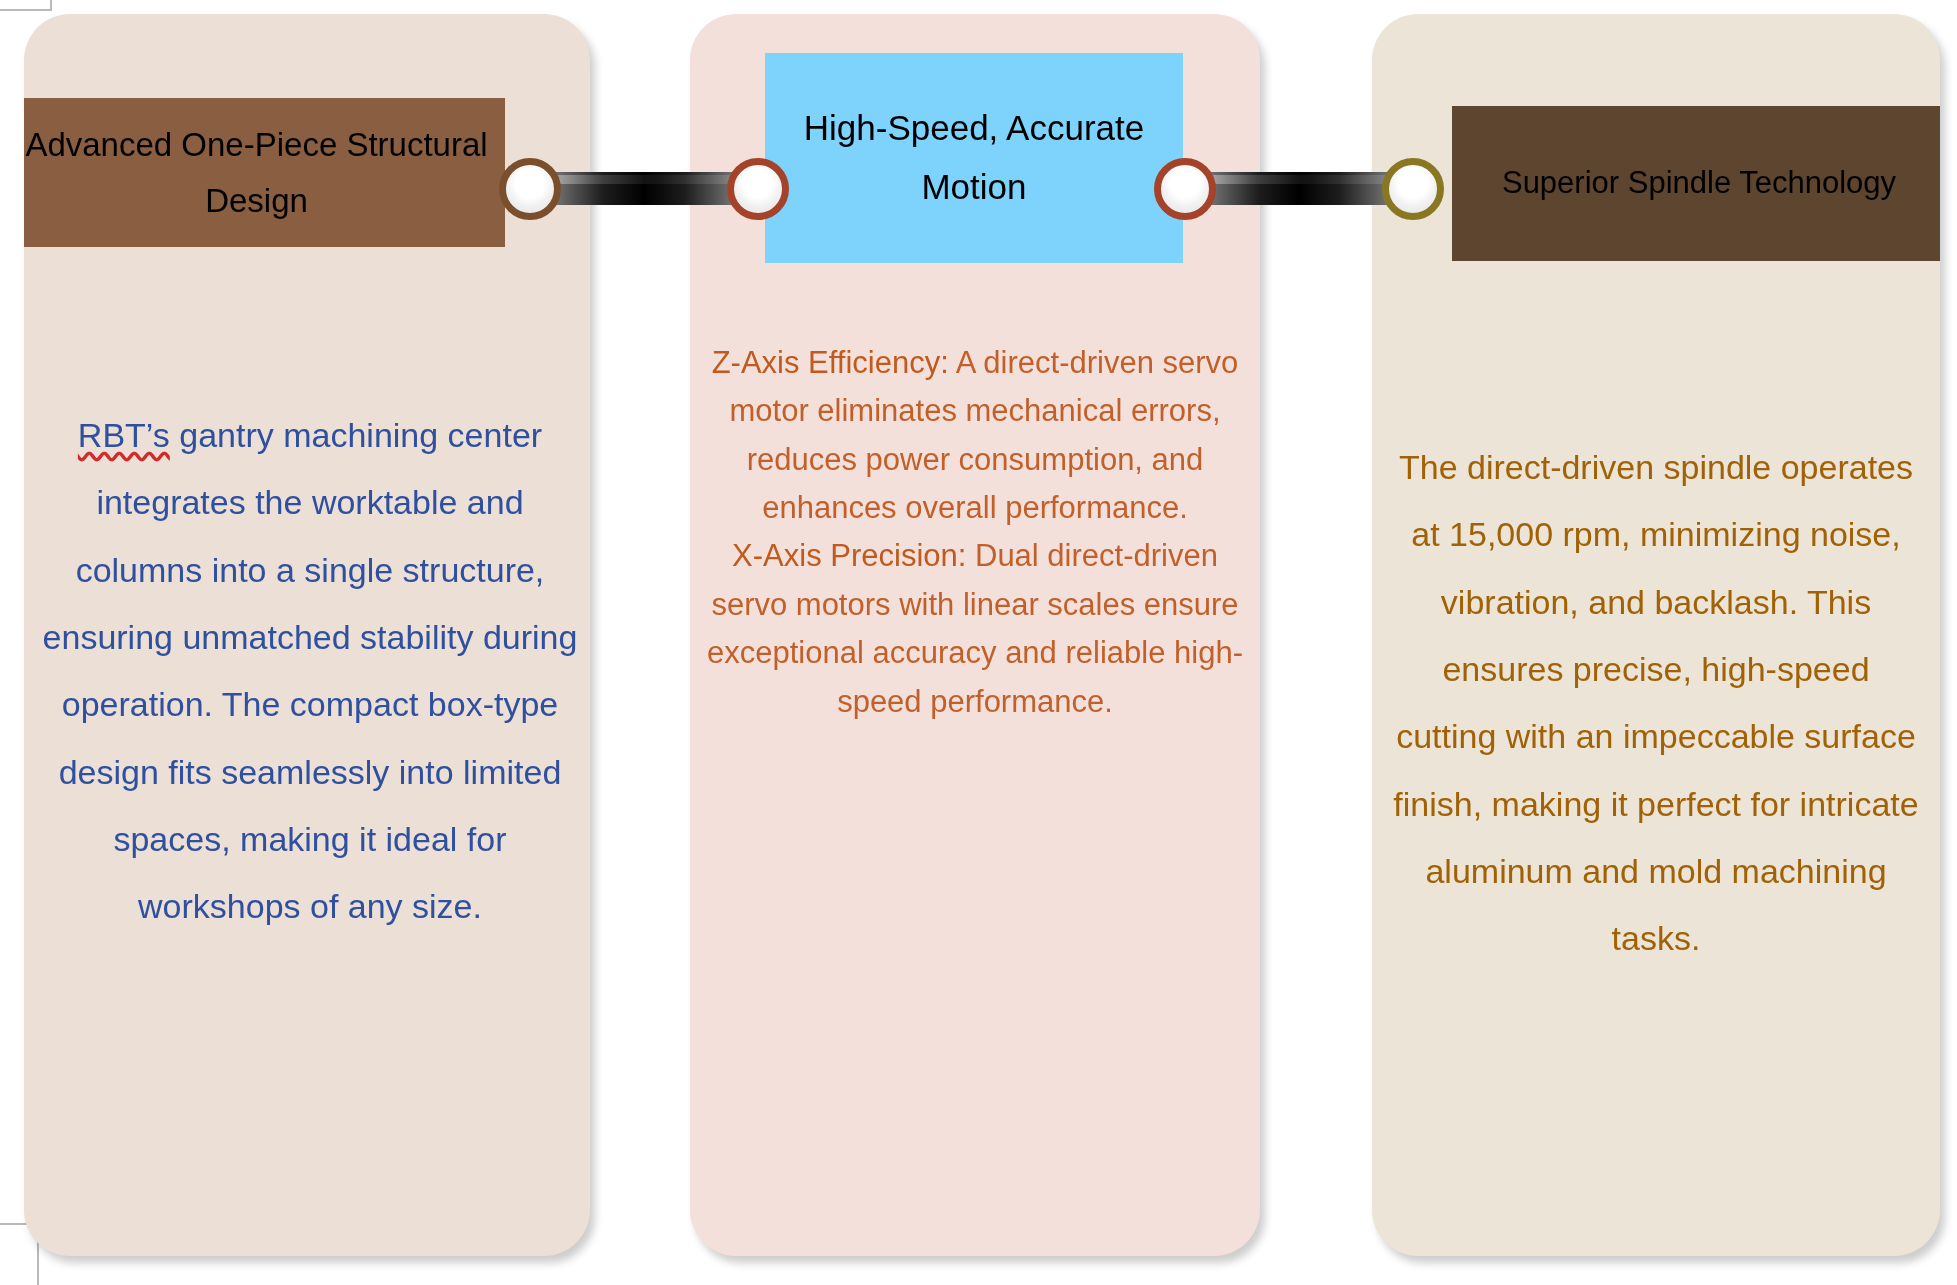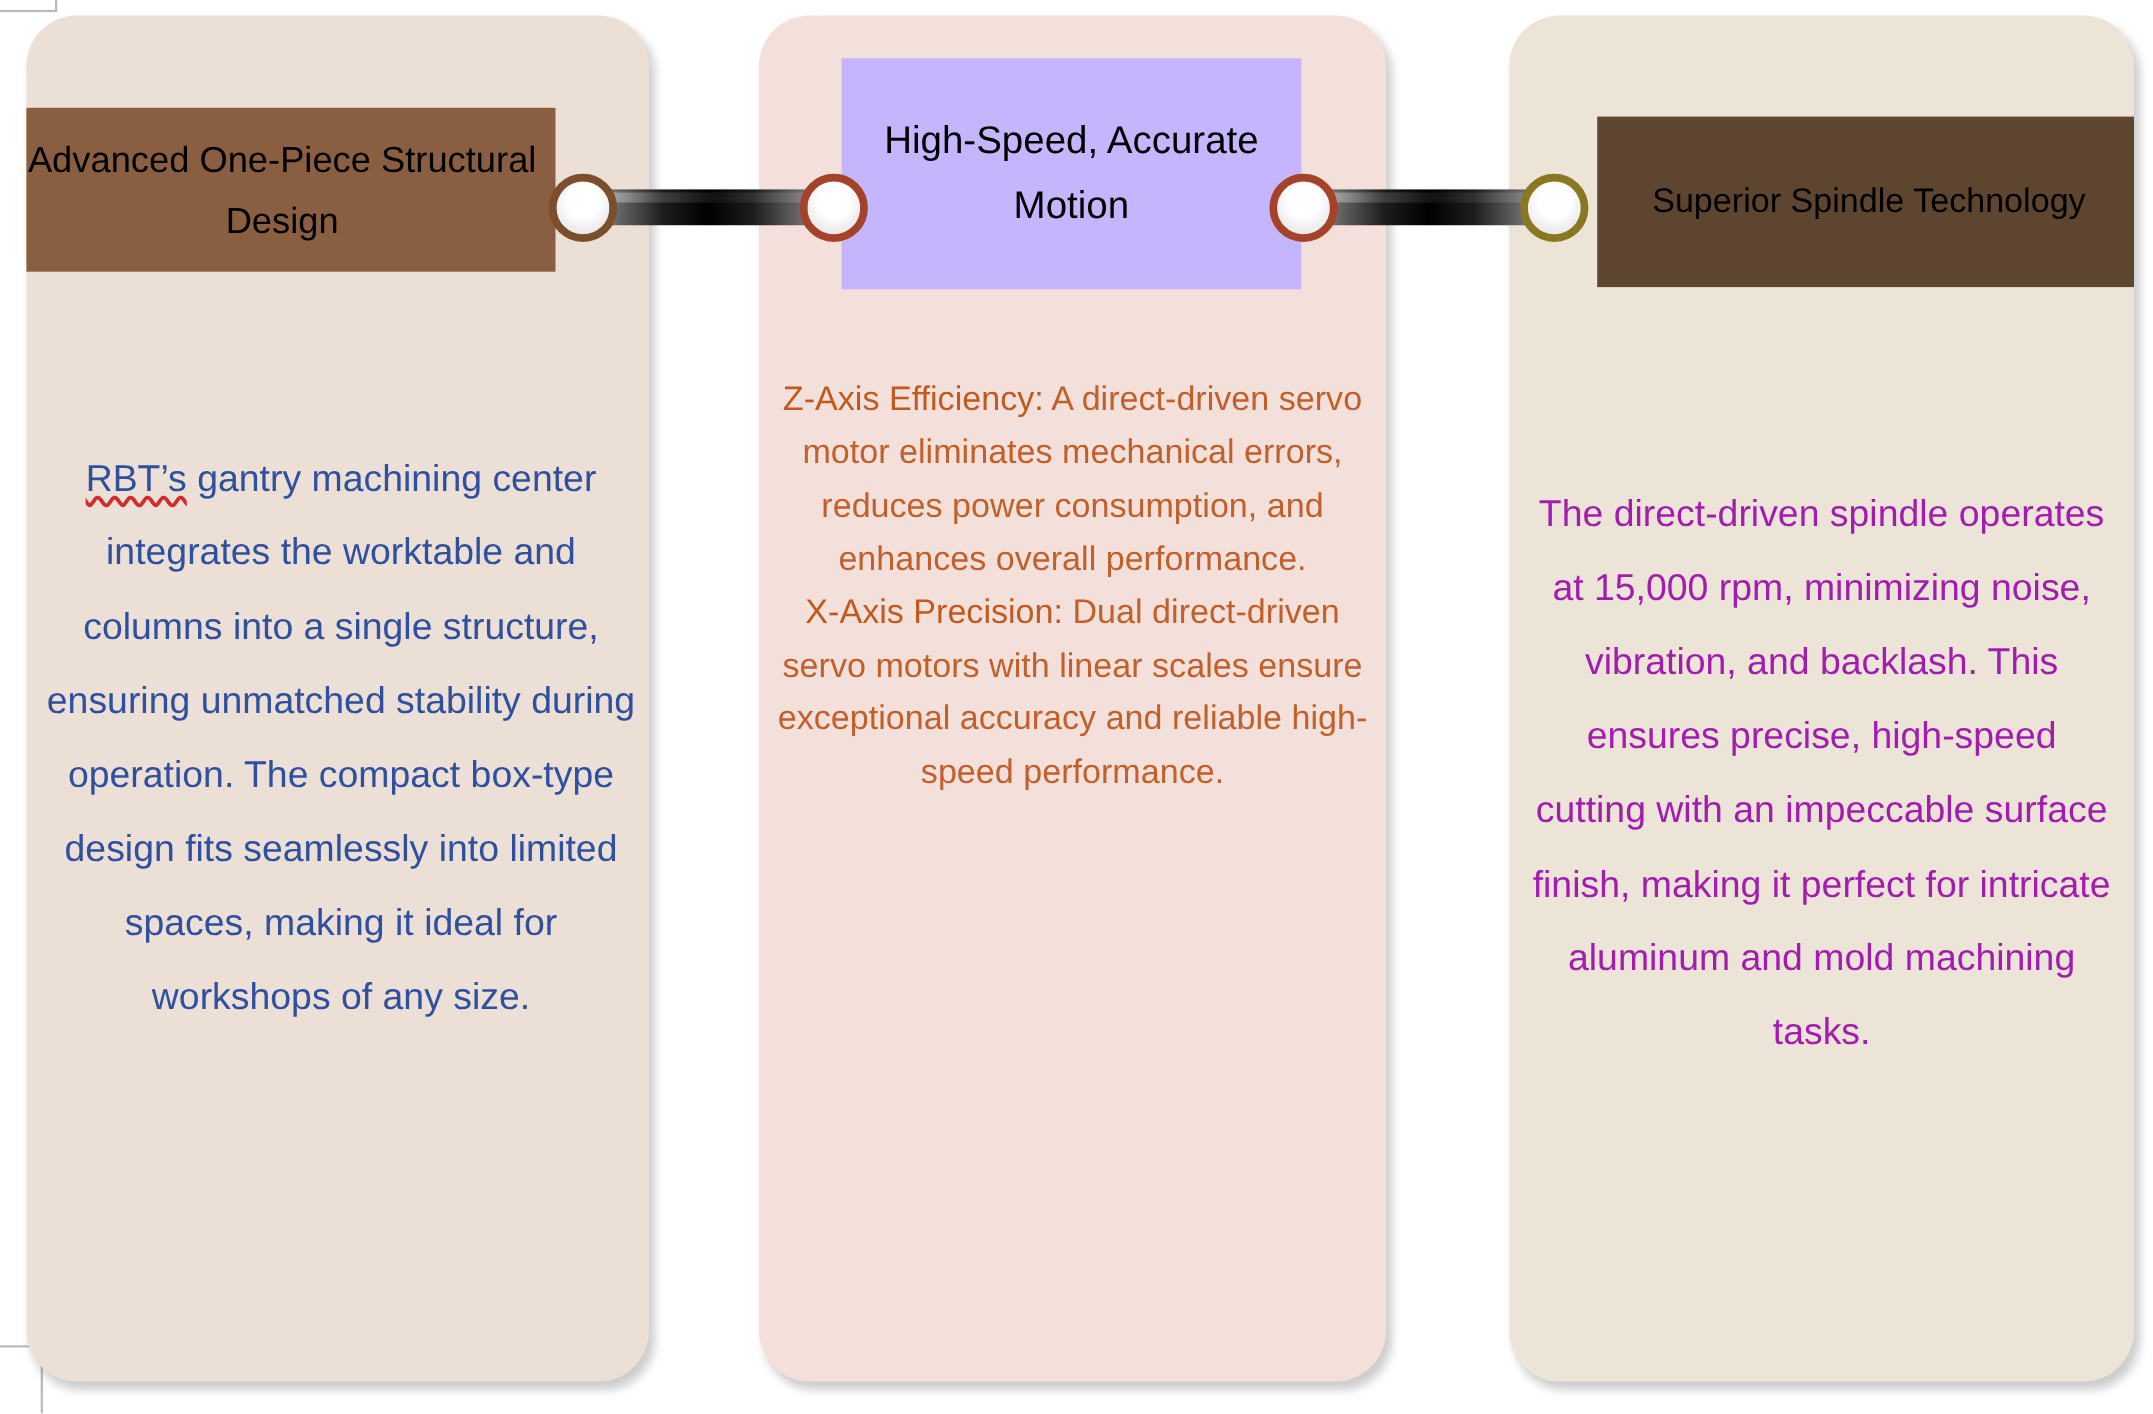--- a/index.html
+++ b/index.html
@@ -61,21 +61,21 @@
     height: 149px;
     background: #8a5e41;
     font-size: 33px;
     padding: 0 12px;
   }
   .card-2 .card-header {
     left: 75px;
     top: 39px;
     width: 418px;
     height: 210px;
-    background: #c4b5fd;
+    background: #7dd3fc;
     font-size: 35px;
     padding: 0 20px;
   }
   .card-3 .card-header {
     left: 80px;
     top: 92px;
     width: 494px;
     height: 155px;
     background: #5d4530;
     font-size: 31px;
@@ -100,21 +100,21 @@
     top: 325px;
     width: 546px;
     color: #c1602a;
     font-size: 31px;
     line-height: 1.56;
   }
   .card-3 .card-body {
     left: 16px;
     top: 420px;
     width: 536px;
-    color: #a21caf;
+    color: #a16207;
     font-size: 34px;
     line-height: 1.98;
   }
 
   .spell-error {
     text-decoration: underline wavy #d22b2b;
     text-decoration-skip-ink: none;
     text-underline-offset: 5px;
     margin-top: 40px;
   }

